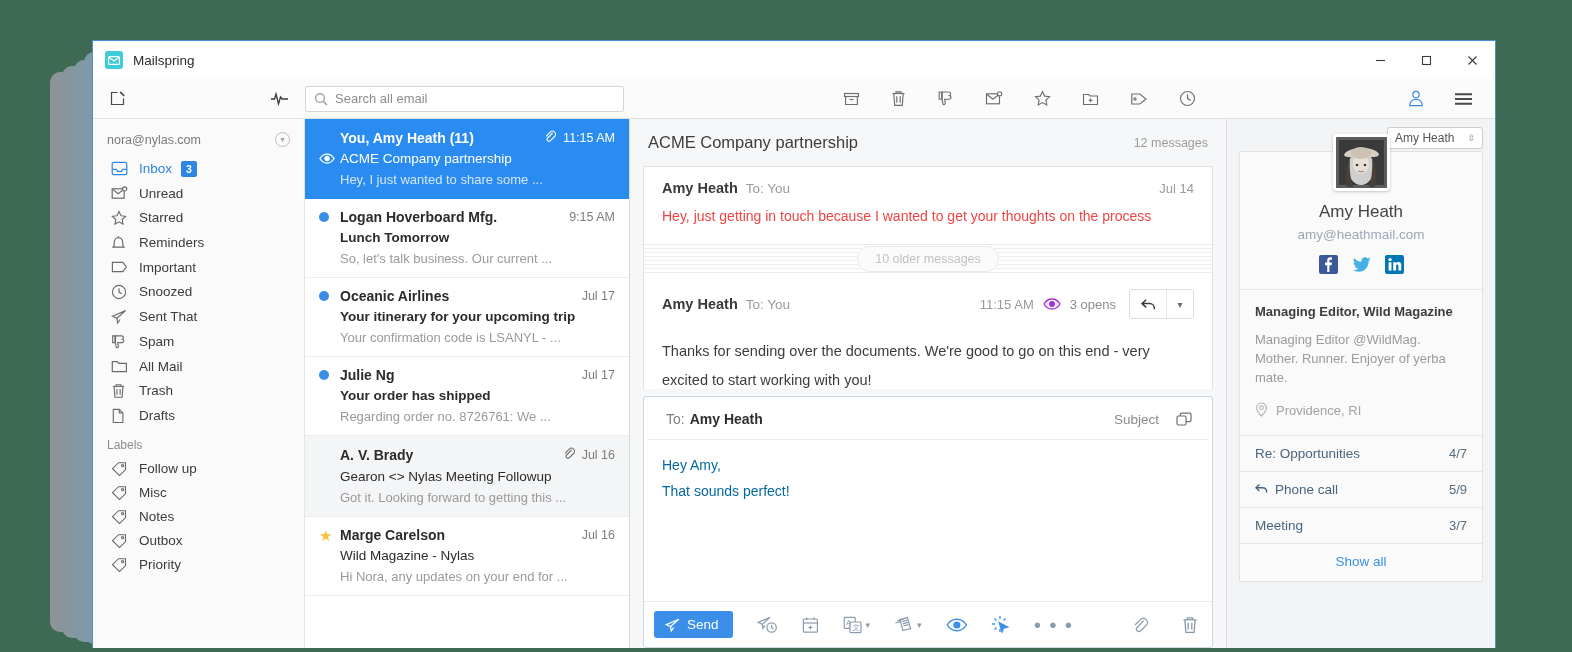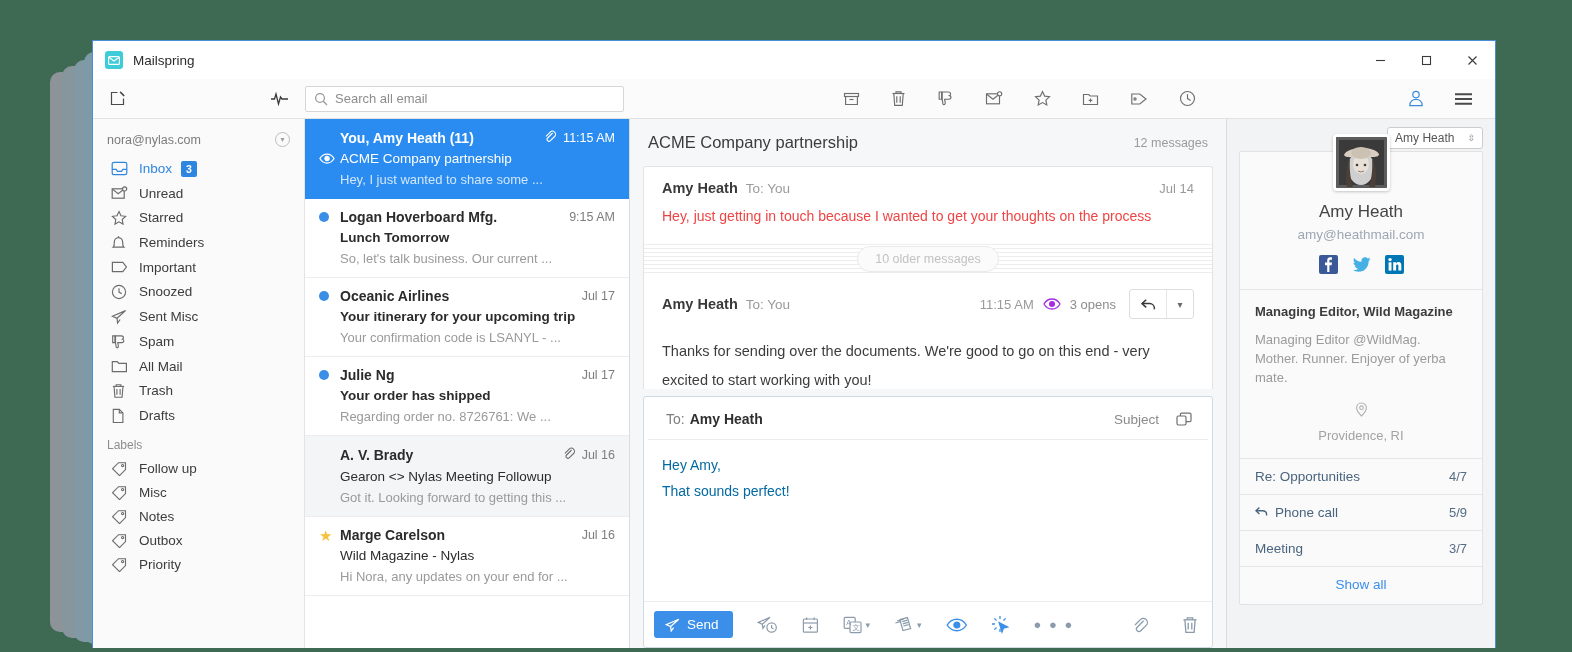--- a/index.html
+++ b/index.html
@@ -303,21 +303,21 @@
   .socials { display: flex; justify-content: center; gap: 14px; margin: 13px 0 15px 0; }
   .soc { width: 19px; height: 19px; border-radius: 2px; display:flex;
          align-items:center; justify-content:center; }
   .soc.fb { background: #3b5998; }
   .soc.tw { background: transparent; }
   .soc.li { background: #0077b5; }
   .c-sep { border-top: 1px solid #e6e6e6; }
   .ctitle { font-size: 13px; font-weight: bold; color: #3c3c3c; padding: 14px 15px 0 15px; }
   .cbio { font-size: 13px; color: #9b9b9b; padding: 12px 15px 0 15px; line-height: 1.45; }
   .cloc { display: flex; align-items: center; gap: 8px; font-size: 13px;
-          color: #a3a3a3; padding: 14px 15px 15px 15px; flex-direction: column; }
+          color: #a3a3a3; padding: 14px 15px 15px 15px; }
   .act-row {
     display: flex; align-items: center;
     padding: 10px 15px; border-top: 1px solid #e6e6e6;
     font-size: 13.5px; color: #48647e;
   }
   .act-label { display: flex; align-items: center; gap: 7px; }
   .act-count { margin-left: auto; font-size: 13px; color: #566c83; }
   .showall {
     text-align: center; padding: 10px 0 12px 0;
     border-top: 1px solid #e6e6e6;
@@ -521,21 +521,21 @@
         <span>Snoozed</span>
       </div>
 
       <div class="nav-item">
         <span class="ni-icon">
           <svg width="16" height="16" viewBox="0 0 16 16" fill="none" stroke="currentColor" stroke-width="1.2">
             <path d="M14.6 1.6 L1.4 7.2 L6 9.2 L14.6 1.6 Z"></path>
             <path d="M6 9.2 L6.6 14 L9.1 10.5"></path>
           </svg>
         </span>
-        <span>Sent Misc</span>
+        <span>Sent That</span>
       </div>
 
       <div class="nav-item">
         <span class="ni-icon">
           <svg width="16" height="16" viewBox="0 0 17 17" fill="none" stroke="currentColor" stroke-width="1.2">
             <path d="M1.8 2 H4.2 V9.2 H1.8 Z"></path>
             <path d="M4.8 2 H10.8 C12.2 2 13.2 2.8 13.2 4 C13.2 4.7 12.8 5.3 12.2 5.6 C13.1 5.8 13.6 6.5 13.6 7.3 C13.6 8.4 12.8 9.2 11.4 9.2 H7.2 L7.8 12.4 C8 13.6 7.4 14.6 6.5 14.6 C6 14.6 5.7 14.3 5.5 13.7 L4.8 9.6 Z"></path>
           </svg>
         </span>
         <span>Spam</span>

